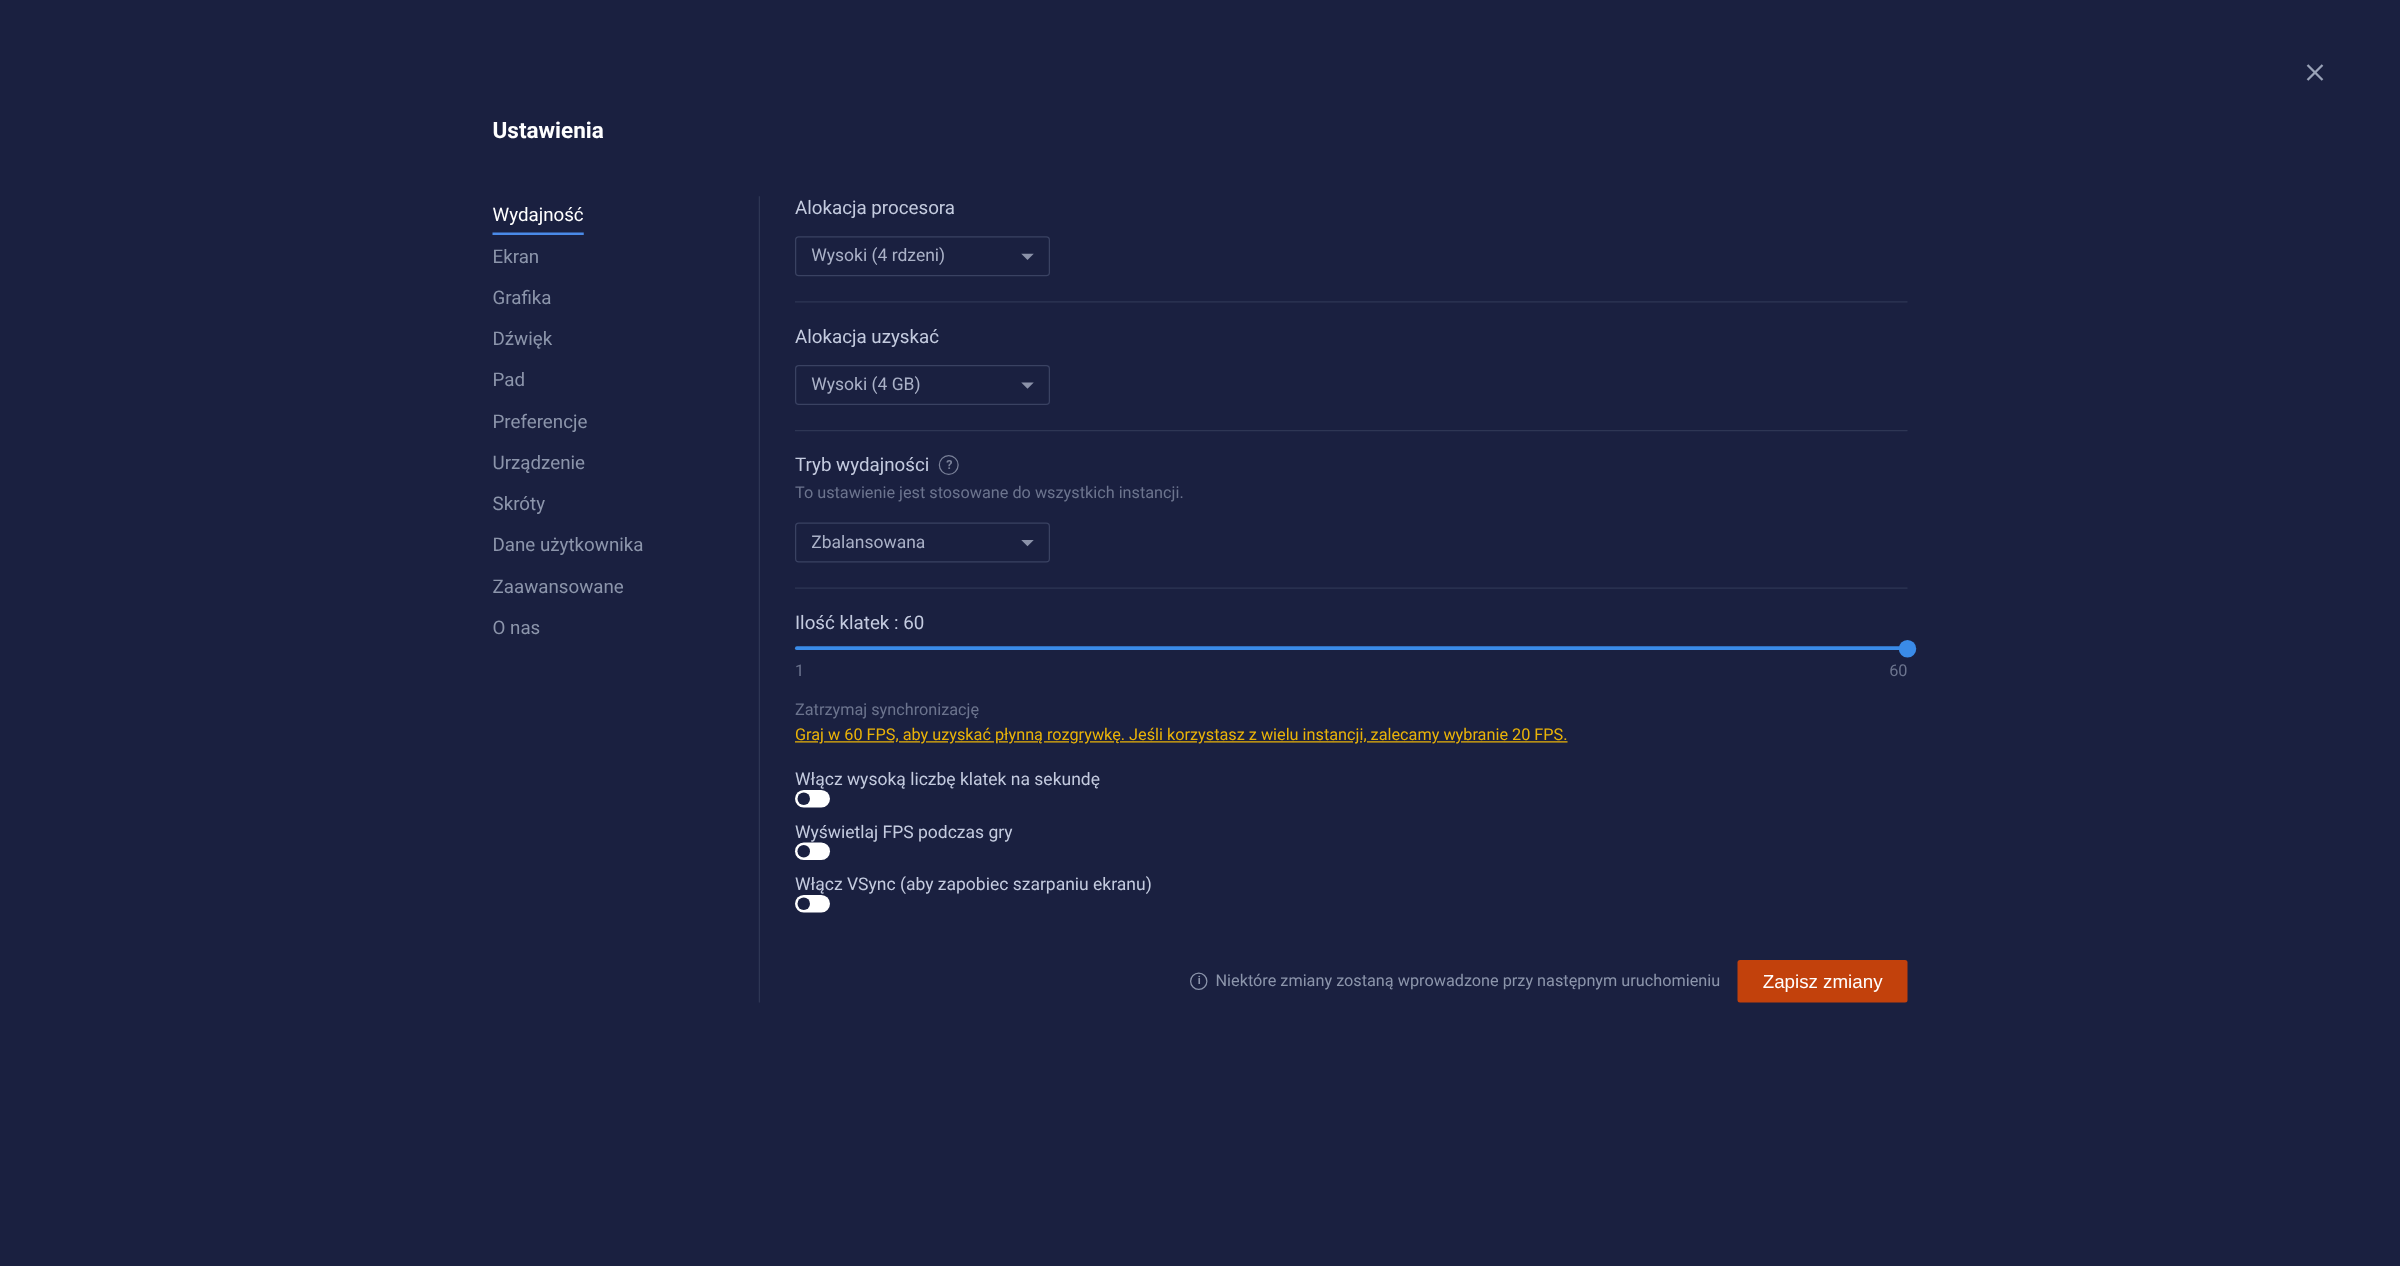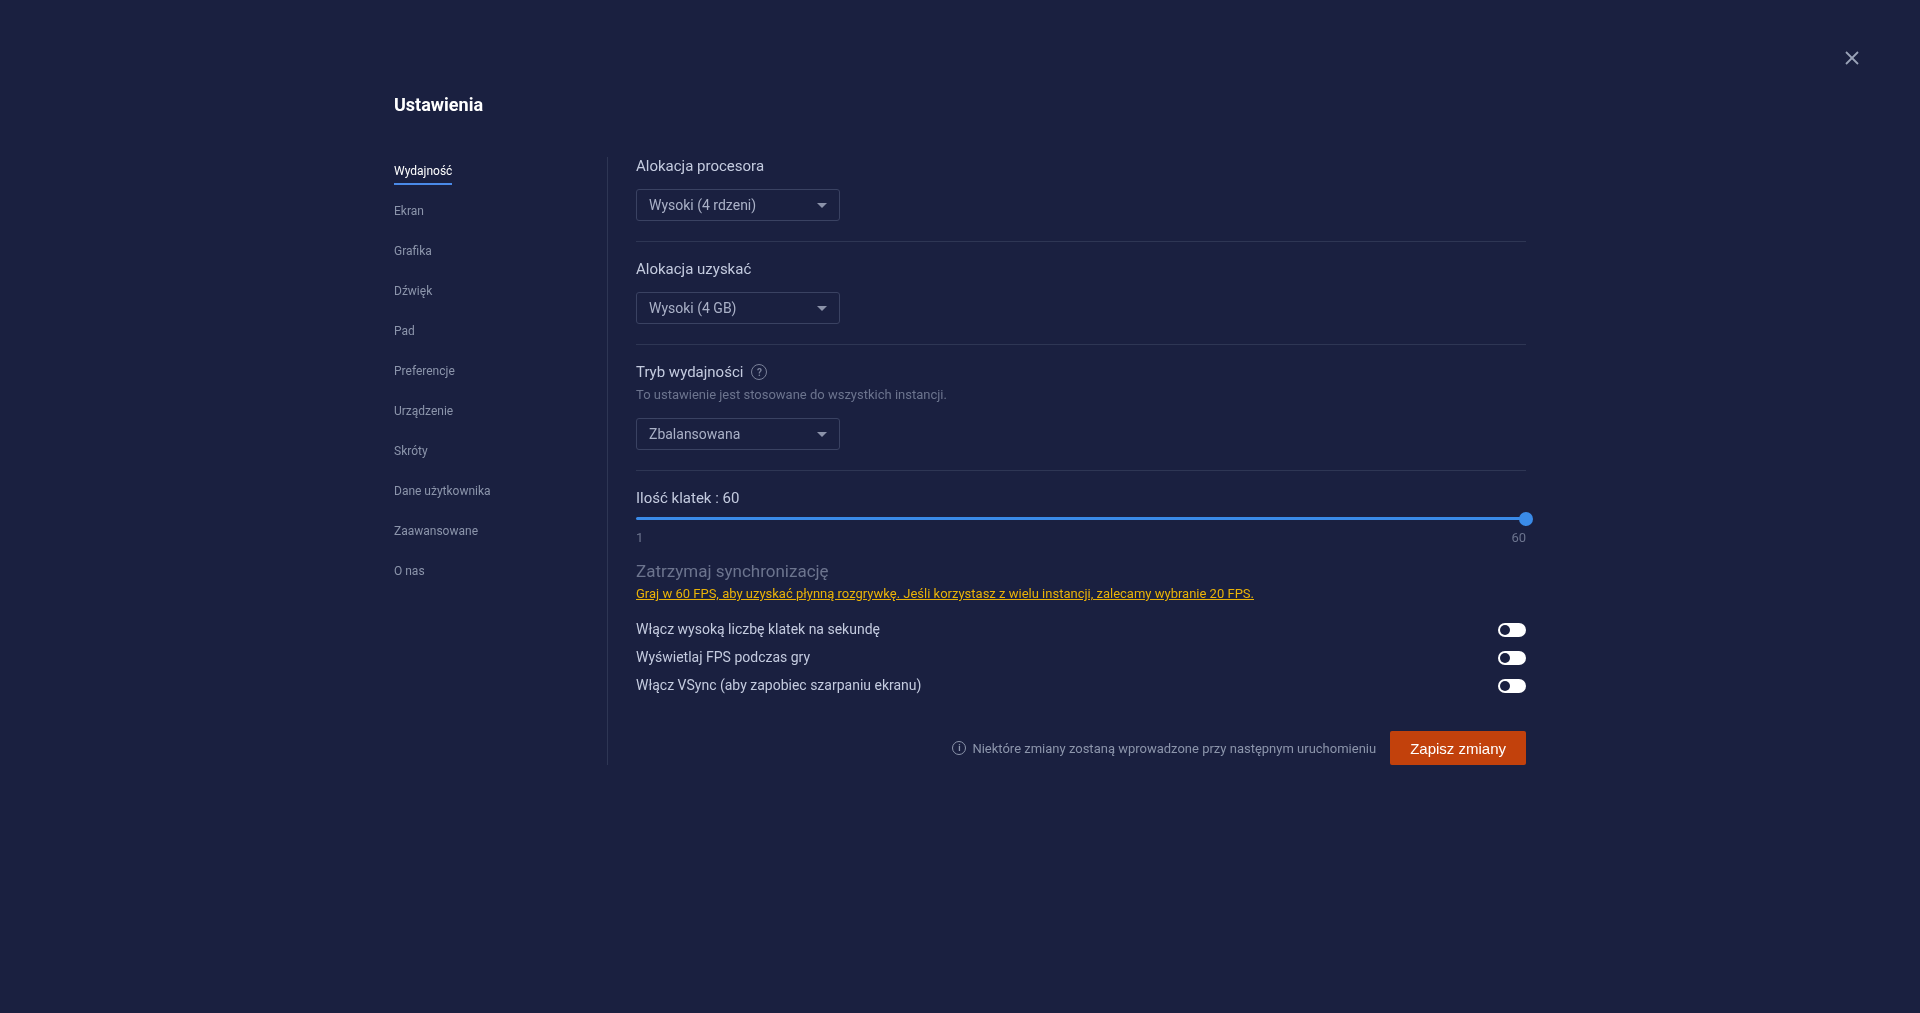--- a/index.html
+++ b/index.html
@@ -44,24 +44,24 @@
     gap: 0;
   }
   .sidebar {
     width: 214px;
     border-right: 1px solid #2e3654;
     padding-right: 10px;
   }
   .sidebar-item {
     display: block;
     color: #8c95ab;
-    font-size: 12px;
+    font-size: 15px;
     line-height: 1;
     padding: 8px 0 8px 0;
-    margin-bottom: 12px;
+    margin-bottom: 2px;
     cursor: pointer;
     width: fit-content;
   }
   .sidebar-item.active {
     color: #ffffff;
     border-bottom: 2px solid #4a8ae8;
     padding-bottom: 6px;
   }
   .main {
     flex: 1;
@@ -142,35 +142,36 @@
   }
   .slider-ends {
     display: flex;
     justify-content: space-between;
     color: #6c748e;
     font-size: 13px;
     margin-bottom: 16px;
   }
   .hint-title {
     color: #6c748e;
-    font-size: 17px;
+    font-size: 13px;
     margin-bottom: 4px;
   }
   .hint-text {
     color: #eab308;
     font-size: 13px;
     line-height: 1.4;
     margin-bottom: 18px;
     text-decoration: underline;
   }
   .toggle-row {
     display: flex;
-    align-items: flex-end;
+    align-items: flex-start;
     justify-content: space-between;
     margin-bottom: 12px;
+    flex-direction: column;
   }
   .toggle-label {
     color: #c4cbdf;
     font-size: 14px;
   }
   .toggle {
     width: 28px; height: 14px;
     background: #ffffff;
     border-radius: 8px;
     position: relative;

